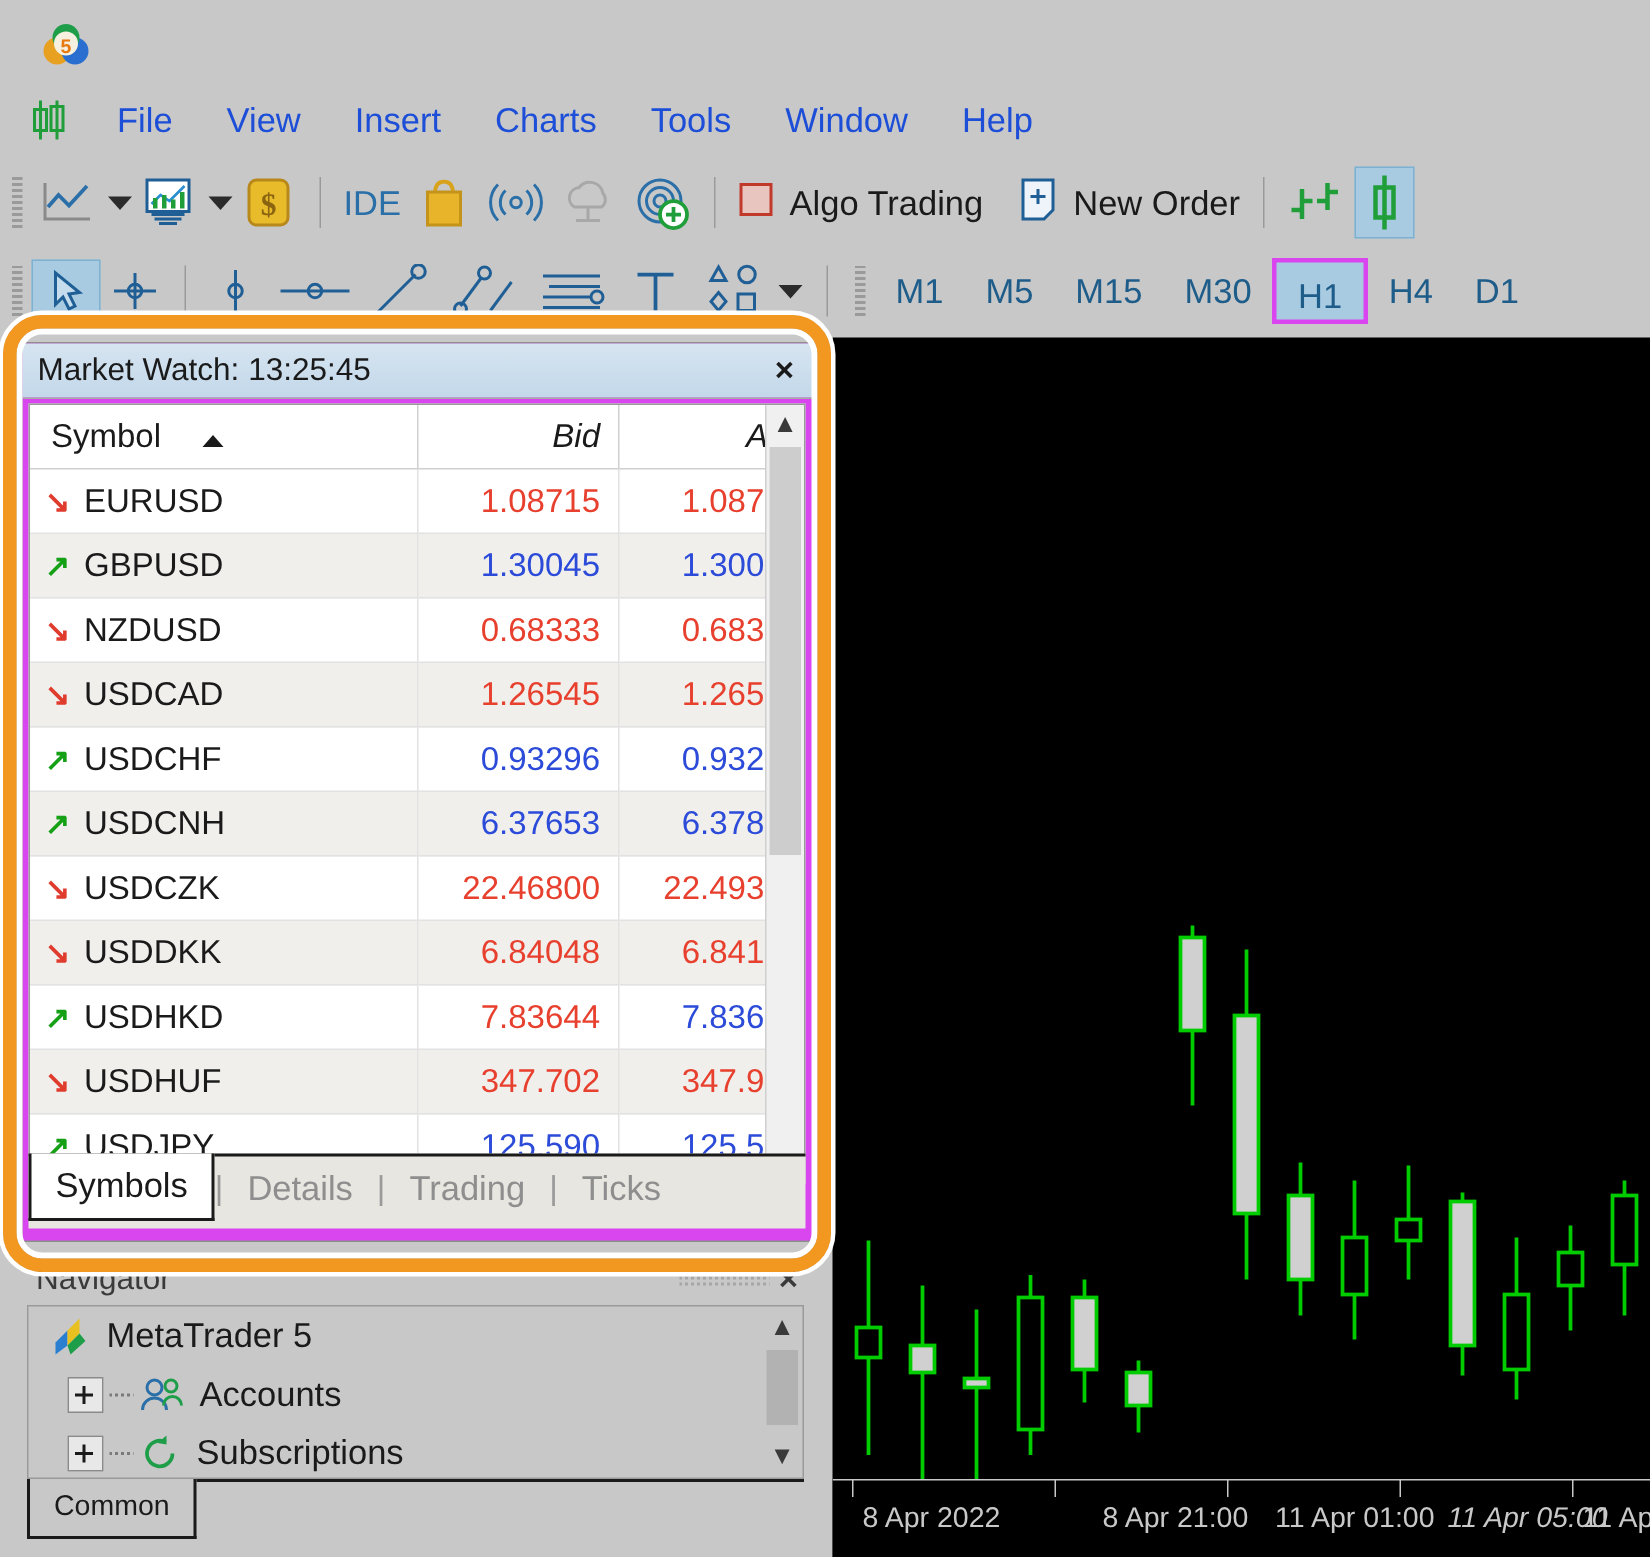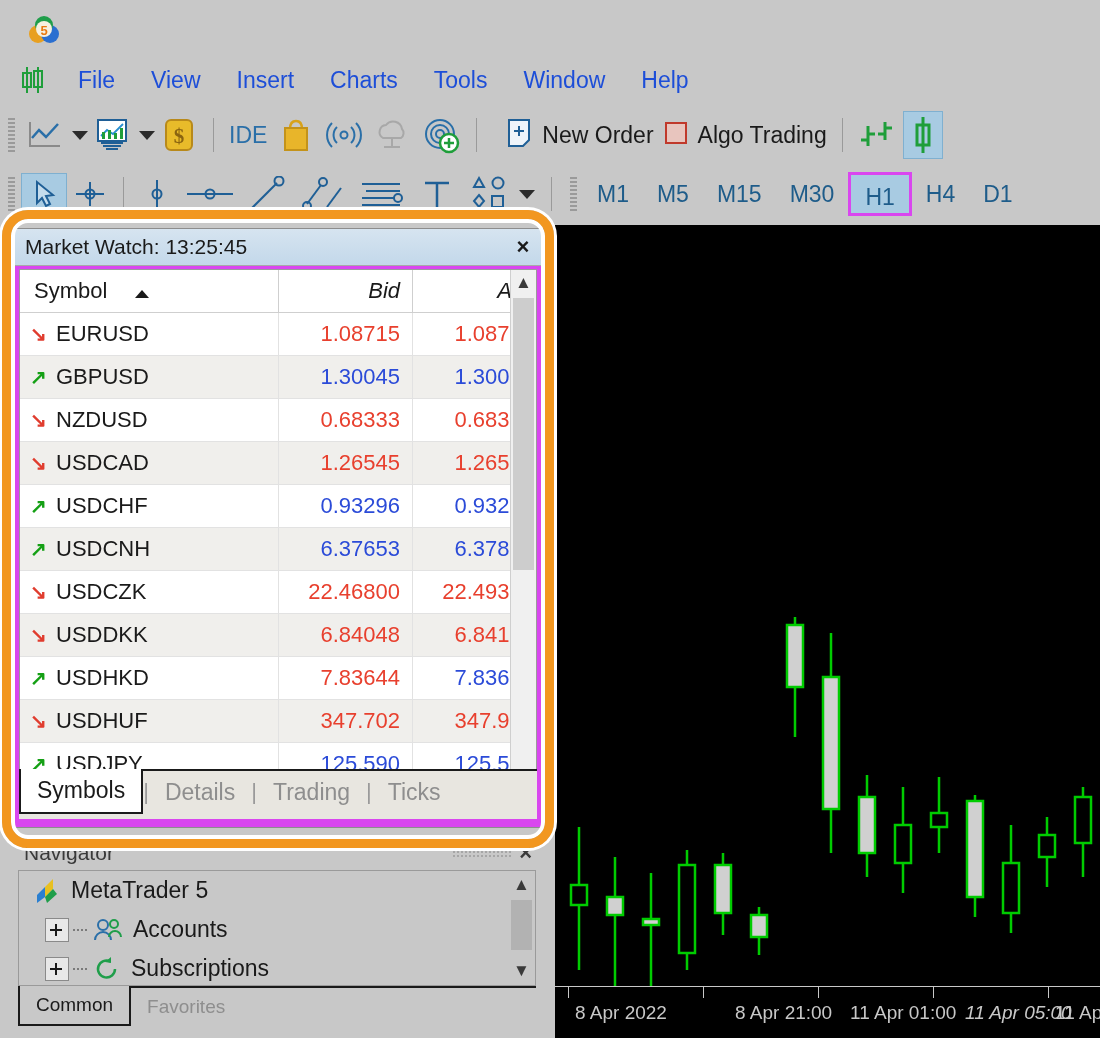--- a/index.html
+++ b/index.html
@@ -197,37 +197,37 @@
       <circle cx="19" cy="18" r="14" fill="none" stroke="#2a6fa8" stroke-width="2"></circle>
       <circle cx="19" cy="18" r="9" fill="none" stroke="#2a6fa8" stroke-width="2"></circle>
       <circle cx="19" cy="18" r="4" fill="none" stroke="#2a6fa8" stroke-width="2"></circle>
       <circle cx="28" cy="27" r="9" fill="#fff" stroke="#1f9e3a" stroke-width="2.5"></circle>
       <path d="M28 22 v10 M23 27 h10" stroke="#1f9e3a" stroke-width="2.5"></path>
     </svg>
   </div>
 
   <div class="tb-sep"></div>
 
+  <div class="tb-btn">
+    <span>
+      <svg width="24" height="24" viewBox="0 0 24 24">
+        <rect x="2" y="2" width="20" height="20" fill="#e8c5be" stroke="#c0392b" stroke-width="2"></rect>
+      </svg>
+    </span>
+    <span class="tb-label">Algo Trading</span>
+  </div>
+
   <div class="tb-btn" style="margin-left:14px;">
     <span>
       <svg width="26" height="30" viewBox="0 0 26 30">
         <path d="M3 2 h20 v20 l-6 6 h-14 z" fill="#eef4fa" stroke="#1f5f96" stroke-width="2"></path>
         <path d="M13 8 v10 M8 13 h10" stroke="#1f5f96" stroke-width="2"></path>
       </svg>
     </span>
     <span class="tb-label">New Order</span>
-  </div>
-
-  <div class="tb-btn">
-    <span>
-      <svg width="24" height="24" viewBox="0 0 24 24">
-        <rect x="2" y="2" width="20" height="20" fill="#e8c5be" stroke="#c0392b" stroke-width="2"></rect>
-      </svg>
-    </span>
-    <span class="tb-label">Algo Trading</span>
   </div>
 
   <div class="tb-sep"></div>
 
   <div class="tb-btn">
     <svg width="40" height="34" viewBox="0 0 40 34">
       <line x1="10" y1="8" x2="10" y2="28" stroke="#1f9e3a" stroke-width="3"></line>
       <line x1="10" y1="16" x2="17" y2="16" stroke="#1f9e3a" stroke-width="3"></line>
       <line x1="3" y1="22" x2="10" y2="22" stroke="#1f9e3a" stroke-width="3"></line>
       <line x1="27" y1="4" x2="27" y2="22" stroke="#1f9e3a" stroke-width="3"></line>
@@ -523,17 +523,16 @@
 
     <div id="nav-scroll">
       <div class="sb-arrow">▲</div>
       <div id="nav-thumb"></div>
       <div class="sb-arrow" style="position:absolute;bottom:0;">▼</div>
     </div>
   </div>
 
   <div id="nav-tabs">
     <div class="nav-tab active">Common</div>
-    <div class="nav-tab">Favorites</div>
   </div>
 </div>
 
 <div id="highlight"></div>
 
 </body></html>

